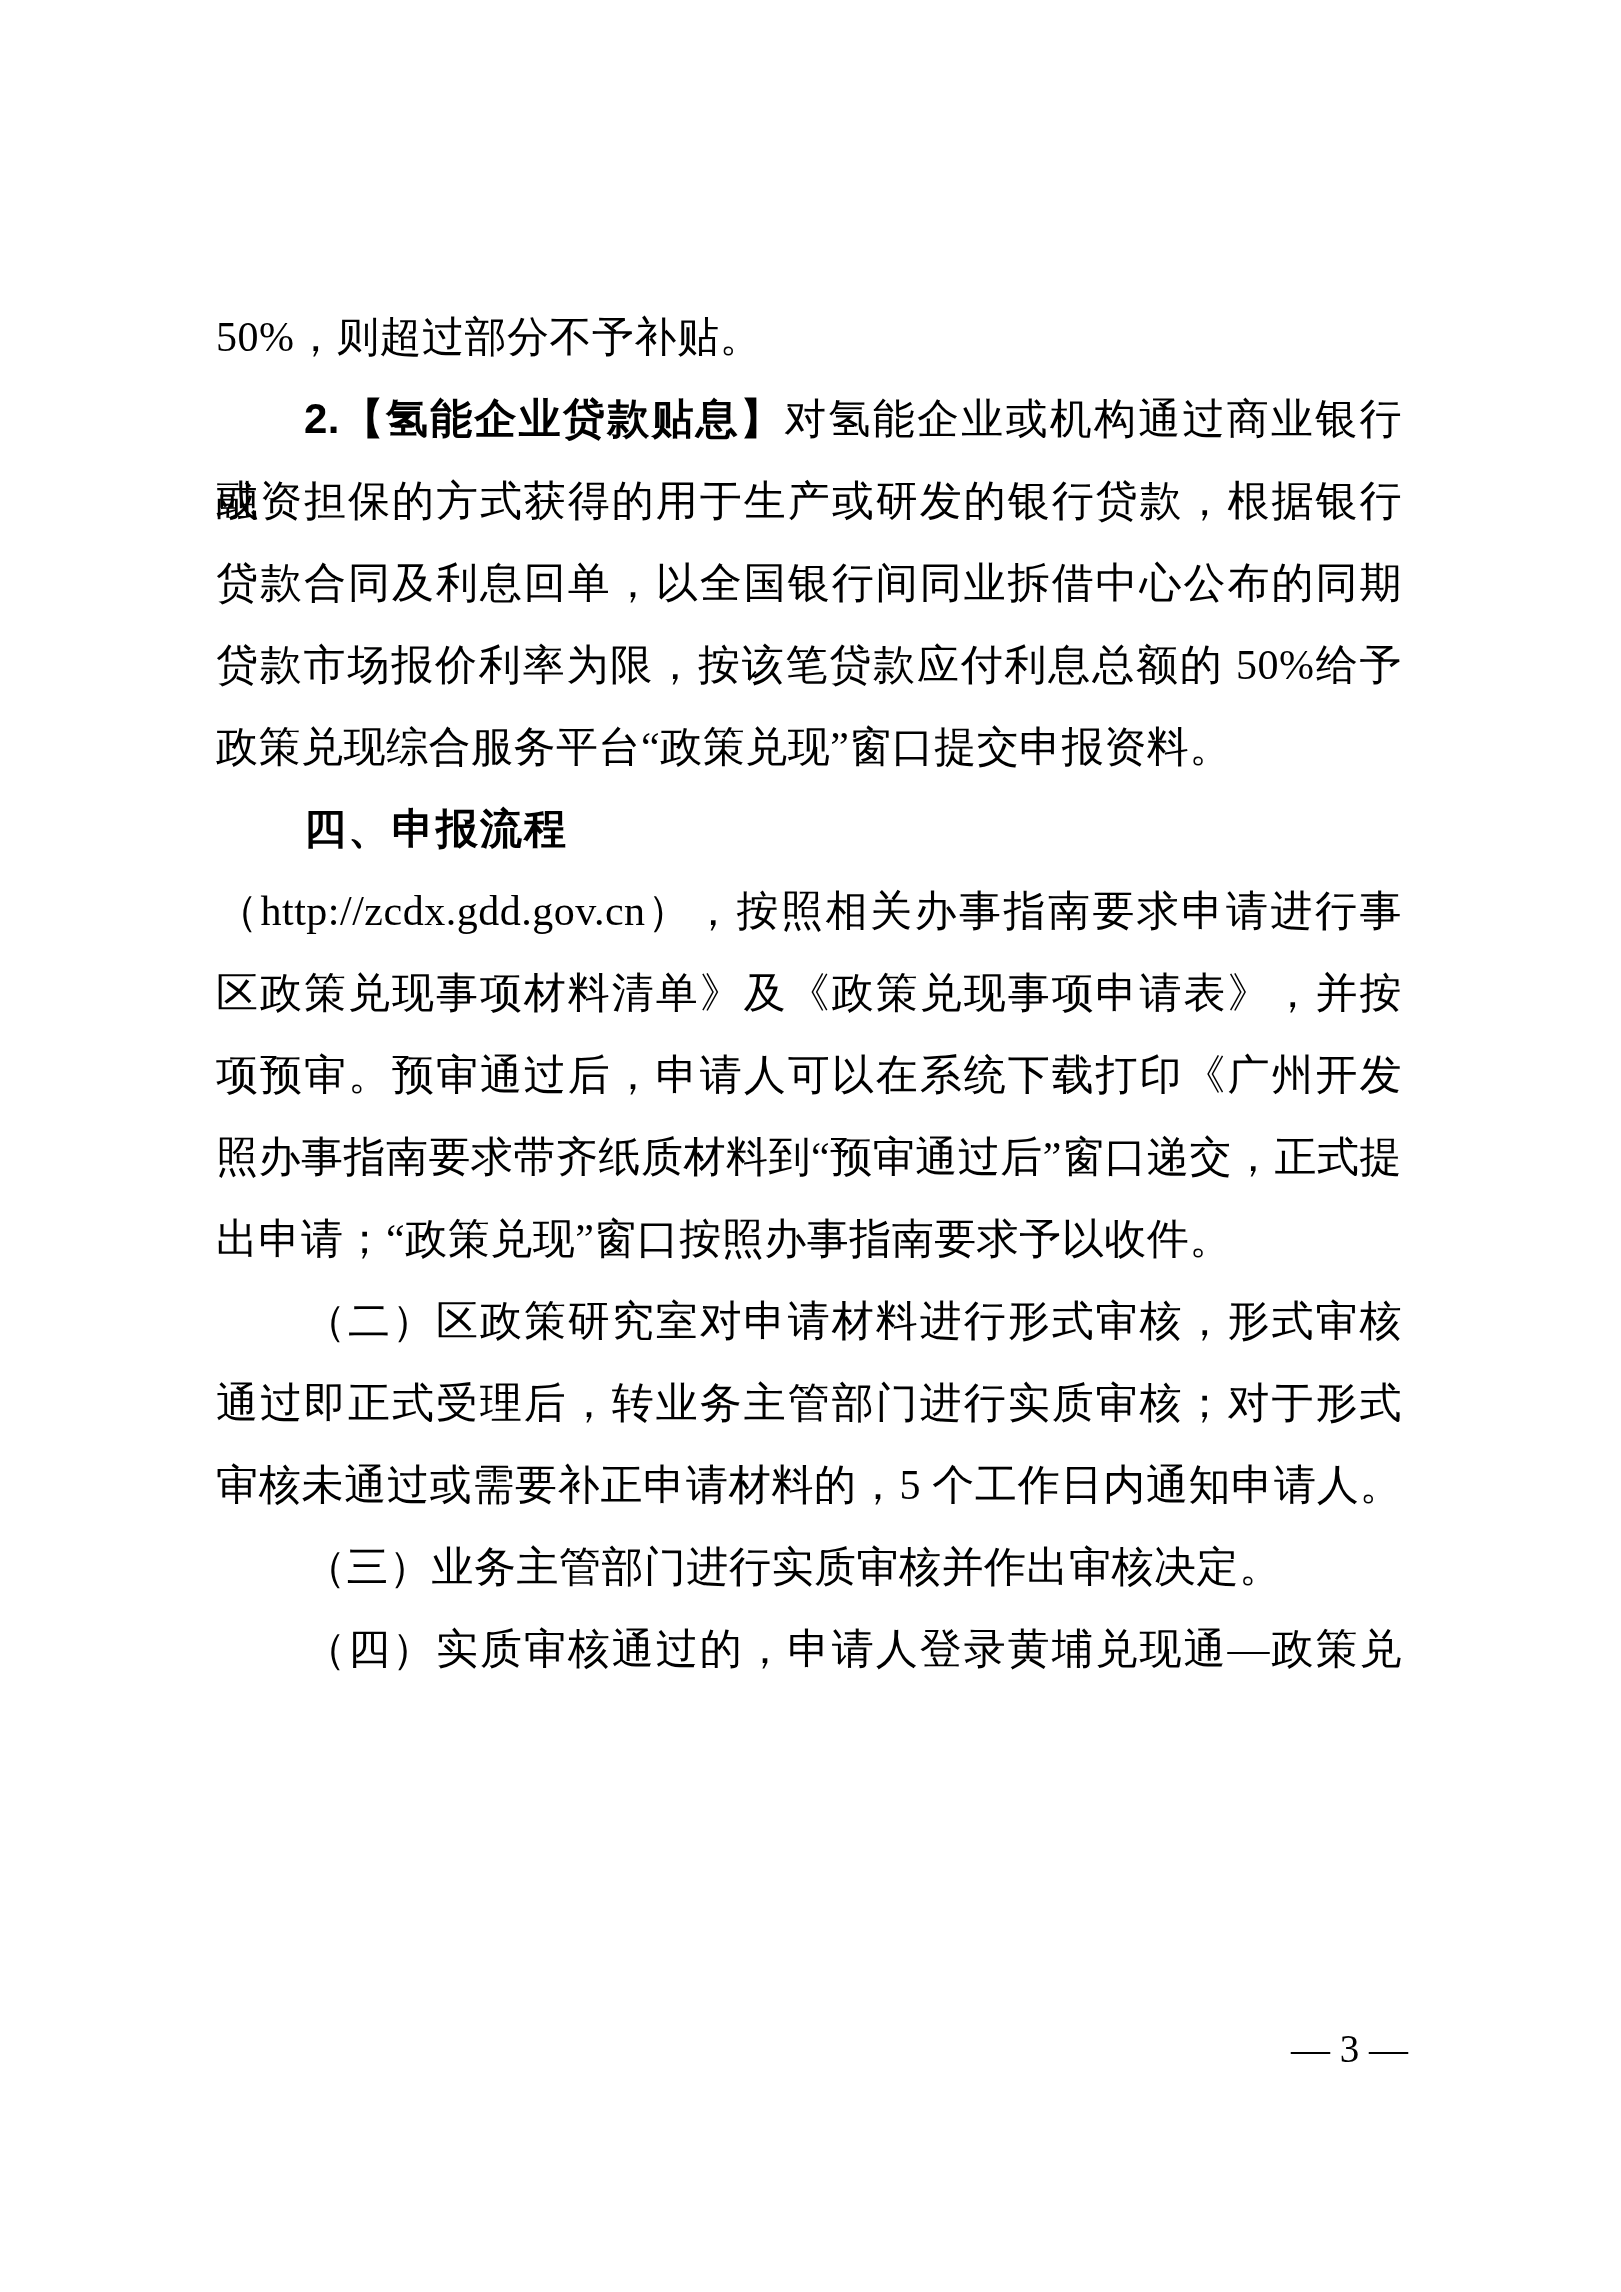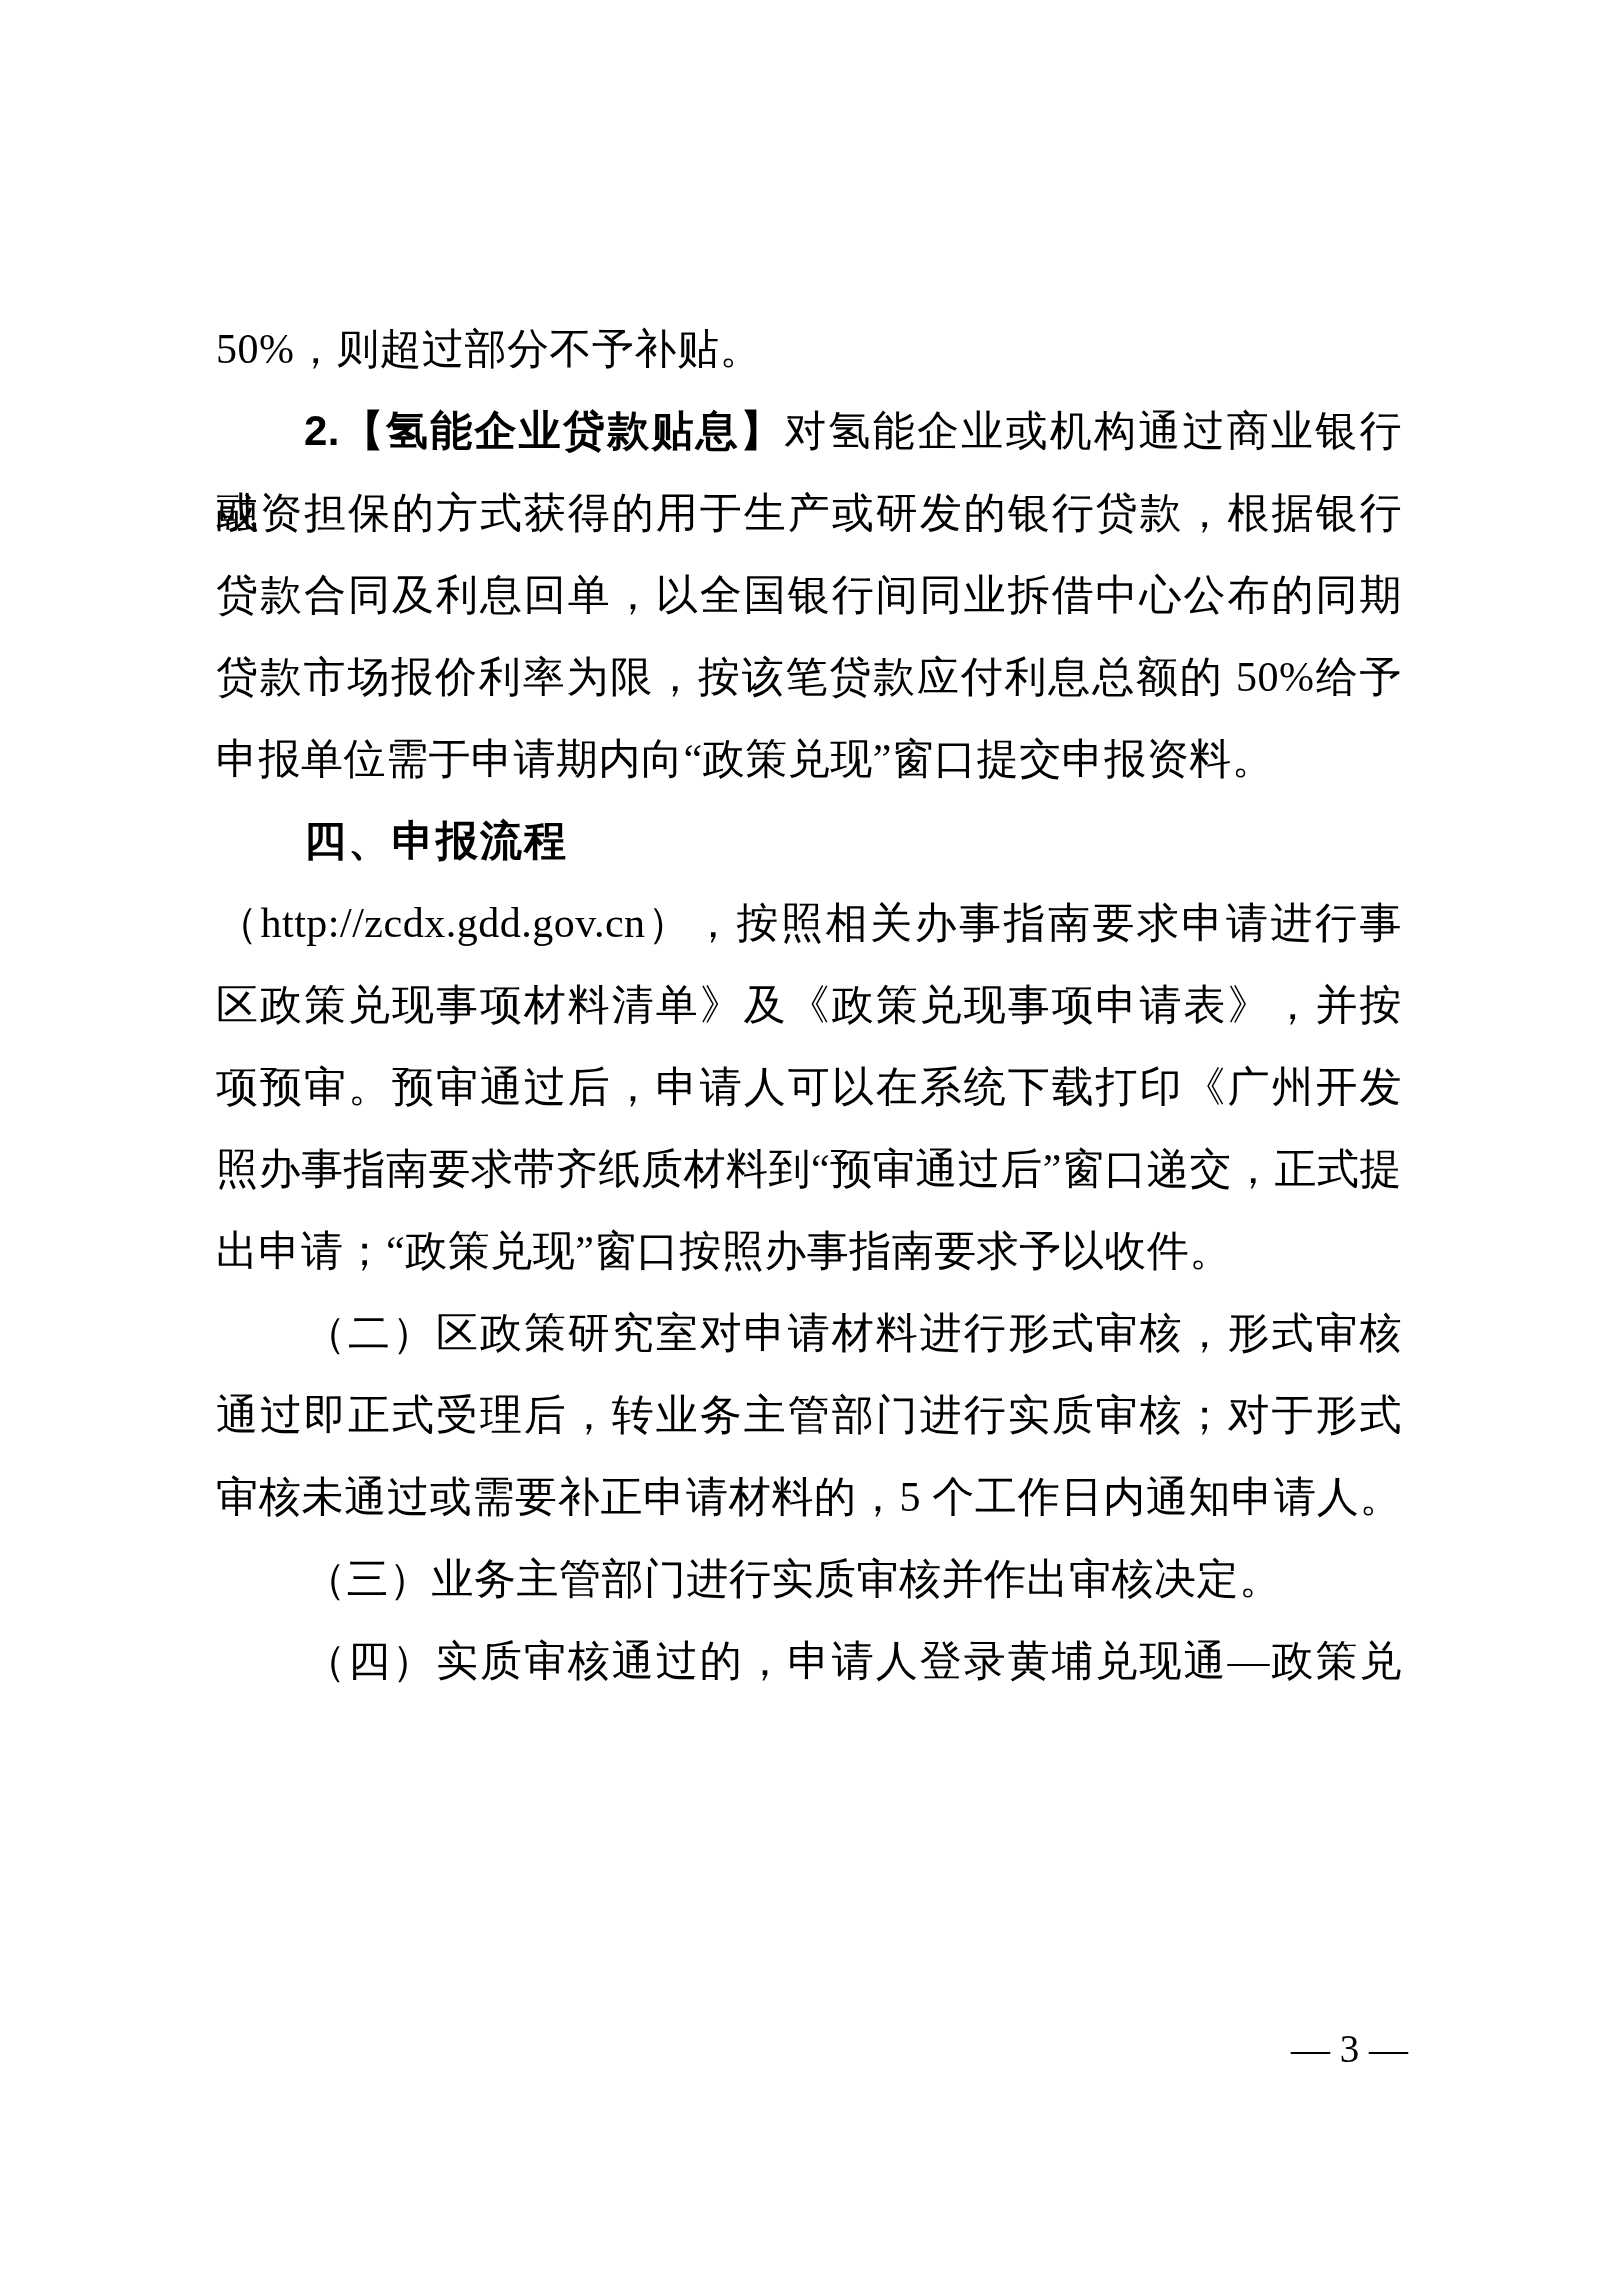--- a/index.html
+++ b/index.html
@@ -6,21 +6,21 @@
   .page {
     position:relative;
     width:1621px; height:2293px;
     background:#ffffff;
     overflow:hidden;
     font-family:"Liberation Serif","DejaVu Serif",serif;
     color:#000000;
   }
   .text-block {
     position:absolute;
-    left:216px; top:308px;
+    left:216px; top:296px;
     width:1186px;
   }
   .line {
     height:82px;
     line-height:82px;
     font-size:42px;
     letter-spacing:0.5px;
   }
   
   .j {
@@ -58,21 +58,21 @@
 
     <div class="line j indent">
       <span class="b">2.【氢能企业贷款贴息】</span><span>对氢能企业或机构通过商业银行或</span>
     </div>
 
     <div class="line j">融资担保的方式获得的用于生产或研发的银行贷款，根据银行</div>
     <div class="line j">贷款合同及利息回单，以全国银行间同业拆借中心公布的同期</div>
     <div class="line j">贷款市场报价利率为限，按该笔贷款应付利息总额的 50%给予</div>
 
 
-    <div class="line">申报单位需于申请期内向“政策兑现”窗口提交申报资料。</div>
+    <div class="line">政策兑现综合服务平台“政策兑现”窗口提交申报资料。</div>
 
     <div class="line hd indent">四、申报流程</div>
 
     <div class="line j">（http://zcdx.gdd.gov.cn），按照相关办事指南要求申请进行事</div>
     <div class="line j">区政策兑现事项材料清单》及《政策兑现事项申请表》，并按</div>
     <div class="line j">项预审。预审通过后，申请人可以在系统下载打印《广州开发</div>
     <div class="line j">照办事指南要求带齐纸质材料到“预审通过后”窗口递交，正式提</div>
     <div class="line">出申请；“政策兑现”窗口按照办事指南要求予以收件。</div>
     <div class="line j indent">（二）区政策研究室对申请材料进行形式审核，形式审核</div>
     <div class="line j">通过即正式受理后，转业务主管部门进行实质审核；对于形式</div>

